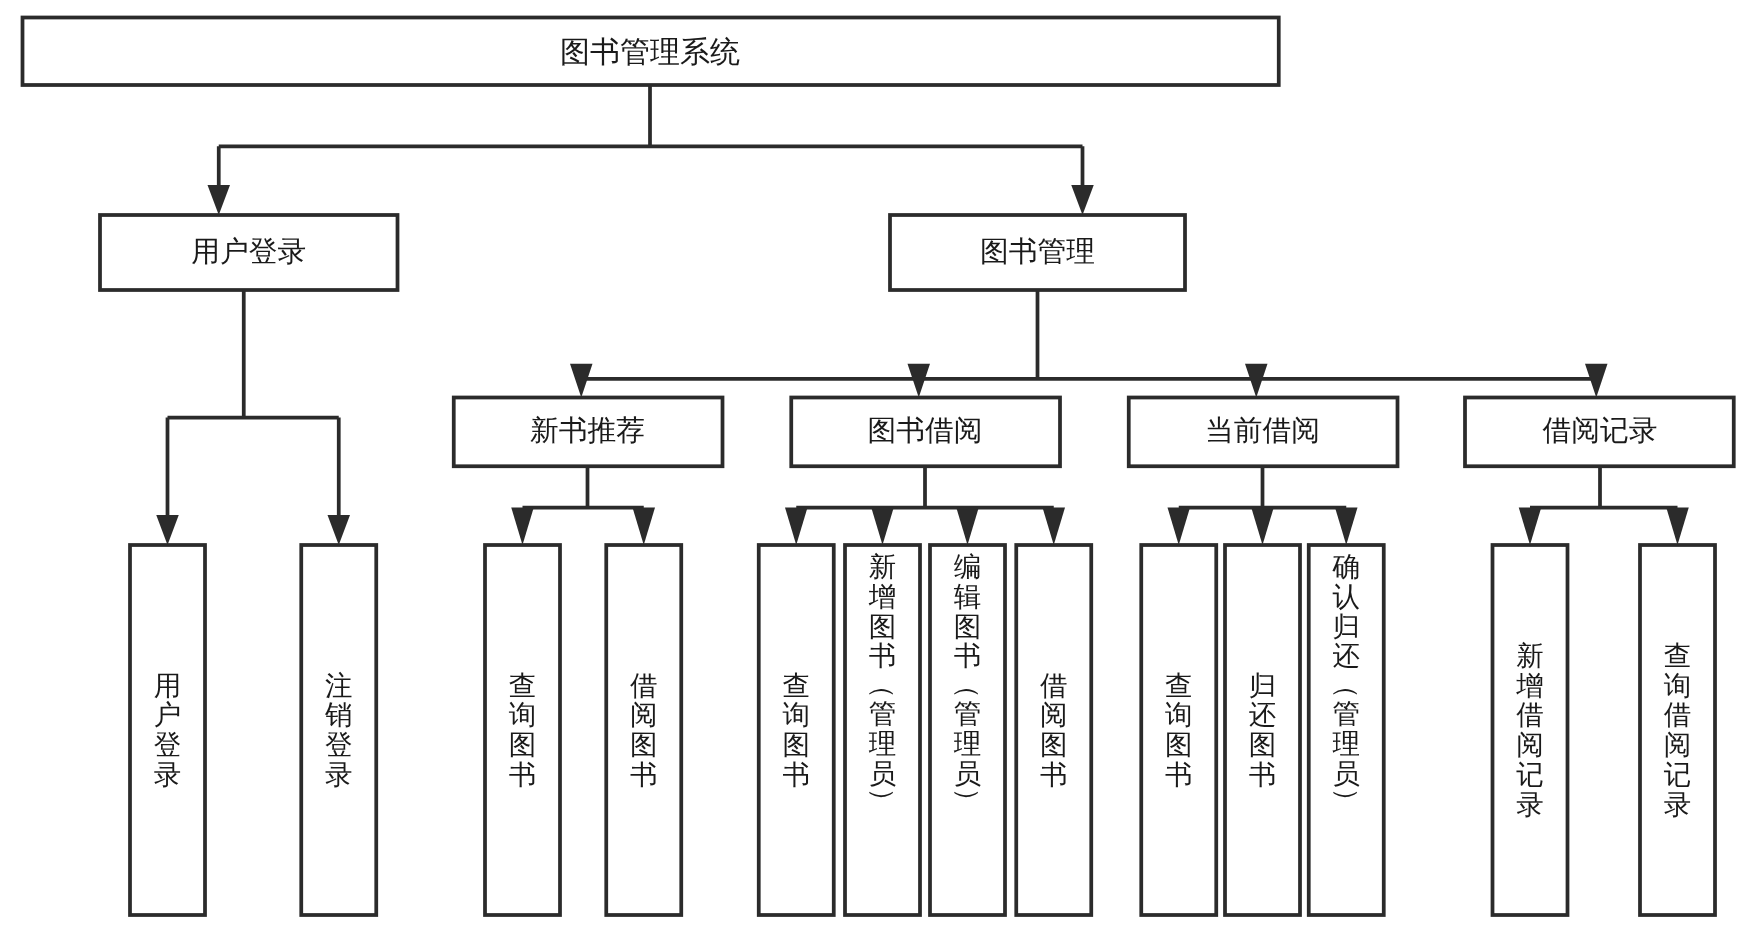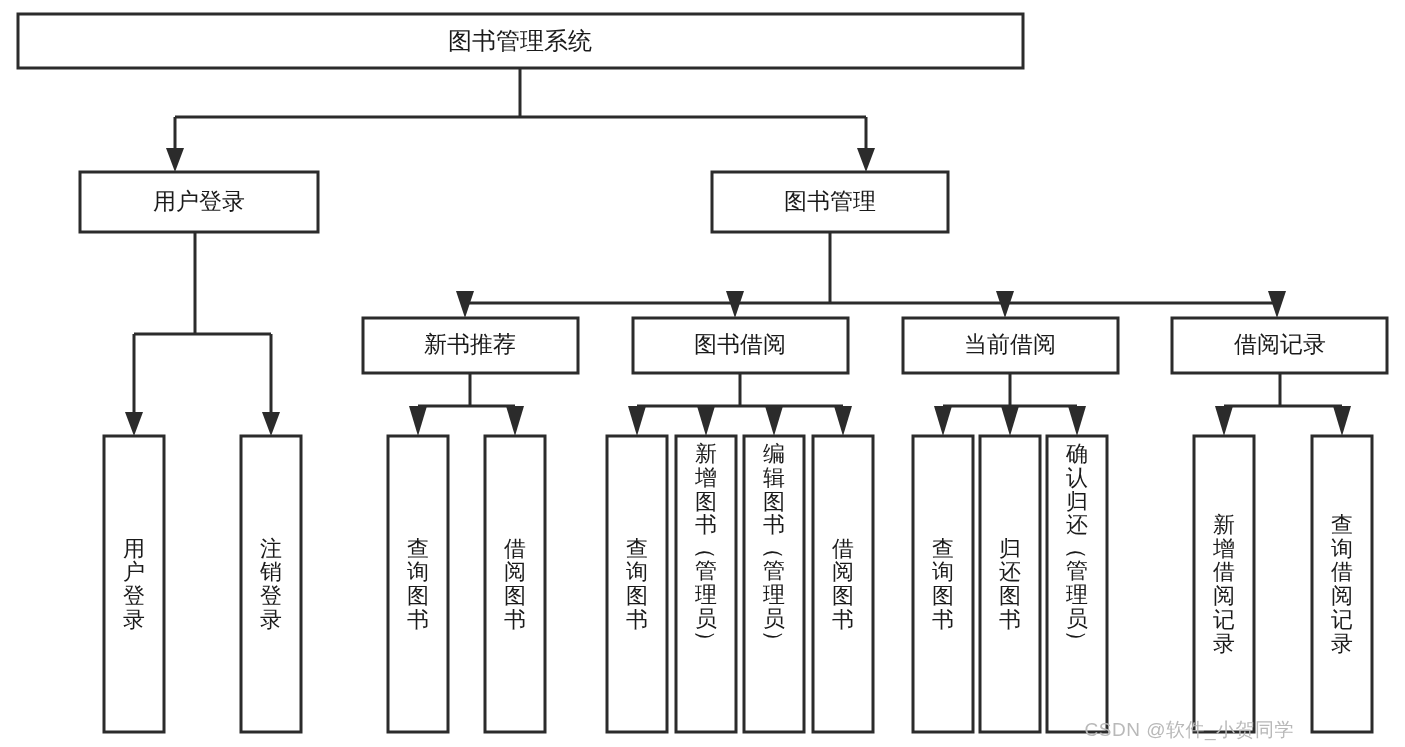--- a/index.html
+++ b/index.html
@@ -227,14 +227,13 @@
   <div class="vlabel" style="left:744px; top:436px; width:60px; height:296px; justify-content:flex-start; padding-top:6px; box-sizing:border-box;"><span>编</span><span>辑</span><span>图</span><span>书</span><span style="display: block; transform: rotate(90deg); height: 22px; line-height: 22px;">（</span><span>管</span><span>理</span><span>员</span><span style="display: block; transform: rotate(90deg); height: 22px; line-height: 22px;">）</span></div>
   <div class="vlabel" style="left:813px; top:436px; width:60px; height:296px;"><span>借</span><span>阅</span><span>图</span><span>书</span></div>
 
   <div class="vlabel" style="left:913px; top:436px; width:60px; height:296px;"><span>查</span><span>询</span><span>图</span><span>书</span></div>
   <div class="vlabel" style="left:980px; top:436px; width:60px; height:296px;"><span>归</span><span>还</span><span>图</span><span>书</span></div>
   <div class="vlabel" style="left:1047px; top:436px; width:60px; height:296px; justify-content:flex-start; padding-top:6px; box-sizing:border-box;"><span>确</span><span>认</span><span>归</span><span>还</span><span style="display: block; transform: rotate(90deg); height: 22px; line-height: 22px;">（</span><span>管</span><span>理</span><span>员</span><span style="display: block; transform: rotate(90deg); height: 22px; line-height: 22px;">）</span></div>
 
   <div class="vlabel" style="left:1194px; top:436px; width:60px; height:296px;"><span>新</span><span>增</span><span>借</span><span>阅</span><span>记</span><span>录</span></div>
   <div class="vlabel" style="left:1312px; top:436px; width:60px; height:296px;"><span>查</span><span>询</span><span>借</span><span>阅</span><span>记</span><span>录</span></div>
 
-  <div class="watermark">CSDN @软件_小贺同学</div>
 </div>
 
 </body></html>

